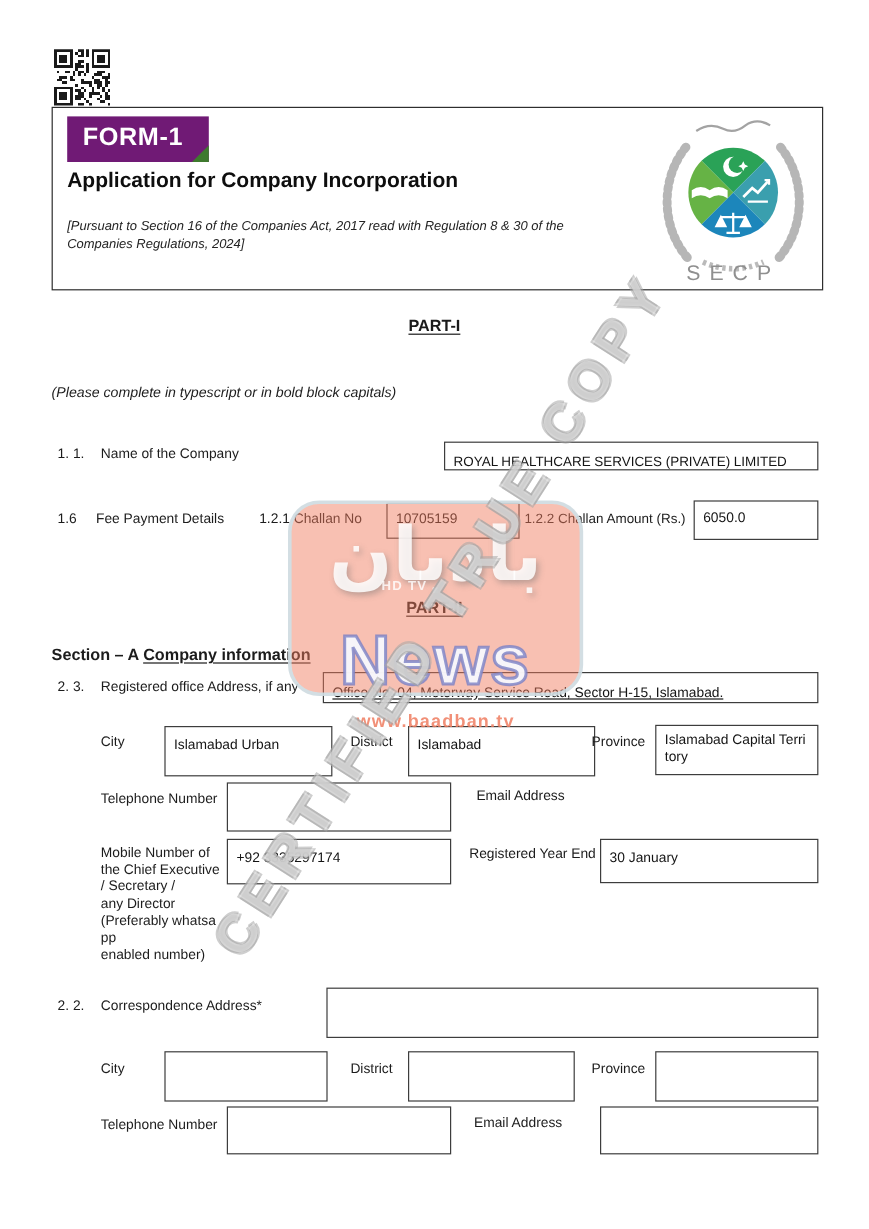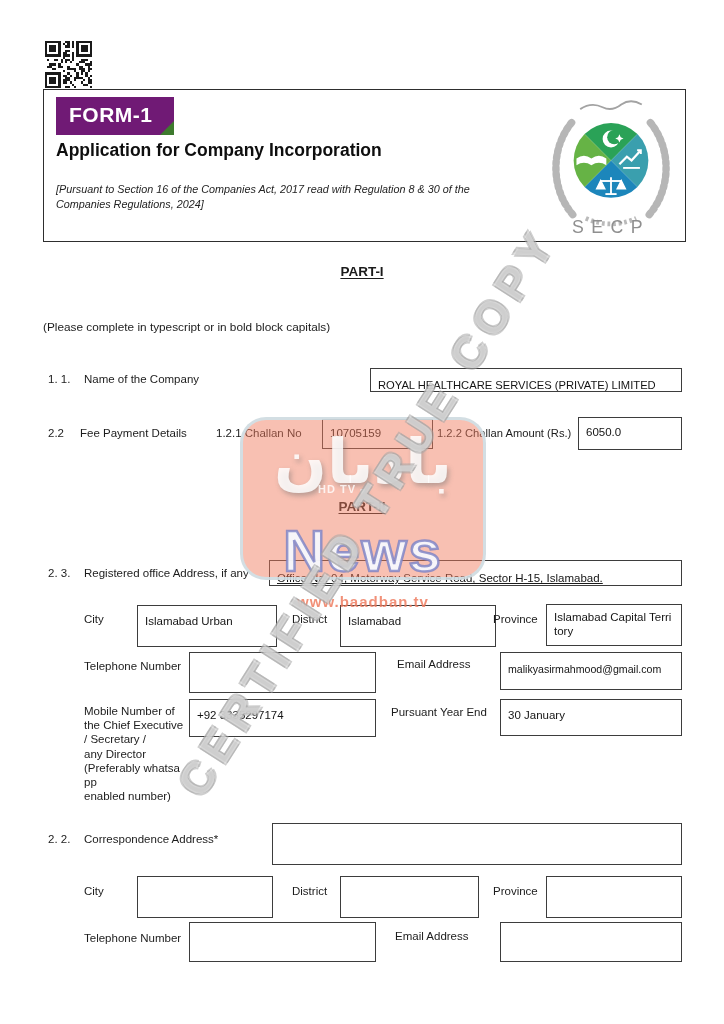--- a/index.html
+++ b/index.html
@@ -5,21 +5,21 @@
   html,body{margin:0;padding:0;background:#fff;}
   #page{position:relative;width:724px;height:1024px;background:#ffffff;overflow:hidden;
         font-family:"Liberation Sans","DejaVu Sans",sans-serif;color:#1b1b1b;}
   .abs{position:absolute;}
   .lbl{position:absolute;font-size:11.5px;color:#1c1c1c;line-height:1.28;white-space:nowrap;}
   .pre{white-space:pre-line;}
   .fbox{position:absolute;border:1.5px solid #3d3d3d;background:transparent;box-sizing:border-box;}
   .val{font-size:11.5px;color:#141414;padding:8px 7px 0 7px;line-height:1.25;}
   .heading{position:absolute;left:0;width:724px;text-align:center;font-size:13.5px;font-weight:bold;}
   .heading span{text-decoration:underline;text-underline-offset:2px;}
-  .italic{}
+  .italic{font-style:italic;}
   
   #header-box{position:absolute;left:43px;top:89px;width:643px;height:153px;border:1.8px solid #2e2e2e;background:#fff;box-sizing:border-box;}
   #form-badge{position:absolute;left:12px;top:7px;width:118px;height:38px;background:#701a75;}
   #form-badge .txt{position:absolute;left:13px;top:6px;color:#fff;font-weight:bold;font-size:21px;letter-spacing:.5px;}
   #form-badge .fold{position:absolute;right:0;bottom:0;width:0;height:0;border-left:14px solid transparent;border-bottom:14px solid #3e7a2e;}
   #form-title{position:absolute;left:12px;top:50px;font-size:17.5px;font-weight:bold;color:#0e0e0e;}
   #pursuant{position:absolute;left:12px;top:92px;font-size:10.8px;font-style:italic;color:#232323;width:440px;line-height:1.35;}
   
   #secp-logo{position:absolute;left:497px;top:3px;width:140px;height:148px;}
   
@@ -212,33 +212,36 @@
 
   <div class="heading z2" style="top:264px;"><span>PART-I</span></div>
   <div class="lbl italic z2" style="left:43px;top:320px;font-size:11.8px;">(Please complete in typescript or in bold block capitals)</div>
 
   <span class="lbl z2" style="left:48px;top:372px;">1. 1.</span>
   <span class="lbl z2" style="left:84px;top:372px;">Name of the Company</span>
   <div class="fbox z2" style="left:370px;top:368px;width:312px;height:24px;">
     <div class="val" style="padding-top:9px;font-size:11.2px;white-space:nowrap;">ROYAL HEALTHCARE SERVICES (PRIVATE) LIMITED</div>
   </div>
 
-  <span class="lbl z2" style="left:48px;top:426px;">2.2</span>
+  <span class="lbl z2" style="left:48px;top:426px;">1.6</span>
   <span class="lbl z2" style="left:80px;top:426px;">Fee Payment Details</span>
   <span class="lbl z2" style="left:216px;top:426px;">1.2.1 Challan No</span>
   <div class="fbox z2" style="left:322px;top:419px;width:111px;height:30px;">
     <div class="val" style="padding-top:6px;">10705159</div>
   </div>
   <span class="lbl z2" style="left:437px;top:426px;font-size:11.2px;">1.2.2 Challan Amount (Rs.)</span>
   <div class="fbox z2" style="left:578px;top:417px;width:104px;height:33px;">
     <div class="val" style="padding-top:7px;">6050.0</div>
   </div>
 
   <div class="heading z2" style="top:499px;"><span>PART-II</span></div>
 
+  <div class="lbl z2" style="left:43px;top:537px;font-size:13.5px;font-weight:bold;">
+    <span>Section – A </span><span style="text-decoration:underline;text-underline-offset:2px;">Company information</span>
+  </div>
 
   <span class="lbl z2" style="left:48px;top:566px;">2. 3.</span>
   <span class="lbl z2" style="left:84px;top:566px;">Registered office Address, if any</span>
   <div class="fbox z2" style="left:269px;top:560px;width:413px;height:26px;text-decoration:underline;">
     <div class="val" style="padding-top:10px;white-space:nowrap;">Office No. 04, Motorway Service Road, Sector H-15, Islamabad.</div>
   </div>
 
   <span class="lbl z2" style="left:84px;top:612px;">City</span>
   <div class="fbox z2" style="left:137px;top:605px;width:140px;height:42px;">
     <div class="val">Islamabad Urban</div>
@@ -250,35 +253,32 @@
   <span class="lbl z2" style="left:493px;top:612px;">Province</span>
   <div class="fbox z2" style="left:546px;top:604px;width:136px;height:42px;">
     <div class="val" style="padding-top:5px;white-space:normal;">Islamabad Capital Terri tory</div>
   </div>
 
   <span class="lbl z2" style="left:84px;top:659px;">Telephone Number</span>
   <div class="fbox z2" style="left:189px;top:652px;width:187px;height:41px;">
     <div class="val"></div>
   </div>
   <span class="lbl z2" style="left:397px;top:657px;">Email Address</span>
-  <div class="fbox z2" style="left:500px;top:652px;width:182px;height:38px;">
-    <div class="val" style="font-size:10.6px;padding-top:10px;">malikyasirmahmood@gmail.com</div>
-  </div>
 
   <div class="lbl pre z2" style="left:84px;top:704px;width:114px;white-space:pre-line;line-height:14.2px;">Mobile Number of
 the Chief Executive
 / Secretary /
 any Director
 (Preferably whatsa
 pp
 enabled number)</div>
   <div class="fbox z2" style="left:189px;top:699px;width:187px;height:38px;">
     <div class="val">+92 3335297174</div>
   </div>
-  <span class="lbl z2" style="left:391px;top:705px;">Pursuant Year End</span>
+  <span class="lbl z2" style="left:391px;top:705px;">Registered Year End</span>
   <div class="fbox z2" style="left:500px;top:699px;width:182px;height:37px;">
     <div class="val">30 January</div>
   </div>
 
   <span class="lbl z2" style="left:48px;top:832px;">2. 2.</span>
   <span class="lbl z2" style="left:84px;top:832px;">Correspondence Address*</span>
   <div class="fbox z2" style="left:272px;top:823px;width:410px;height:42px;">
     <div class="val"></div>
   </div>
 

